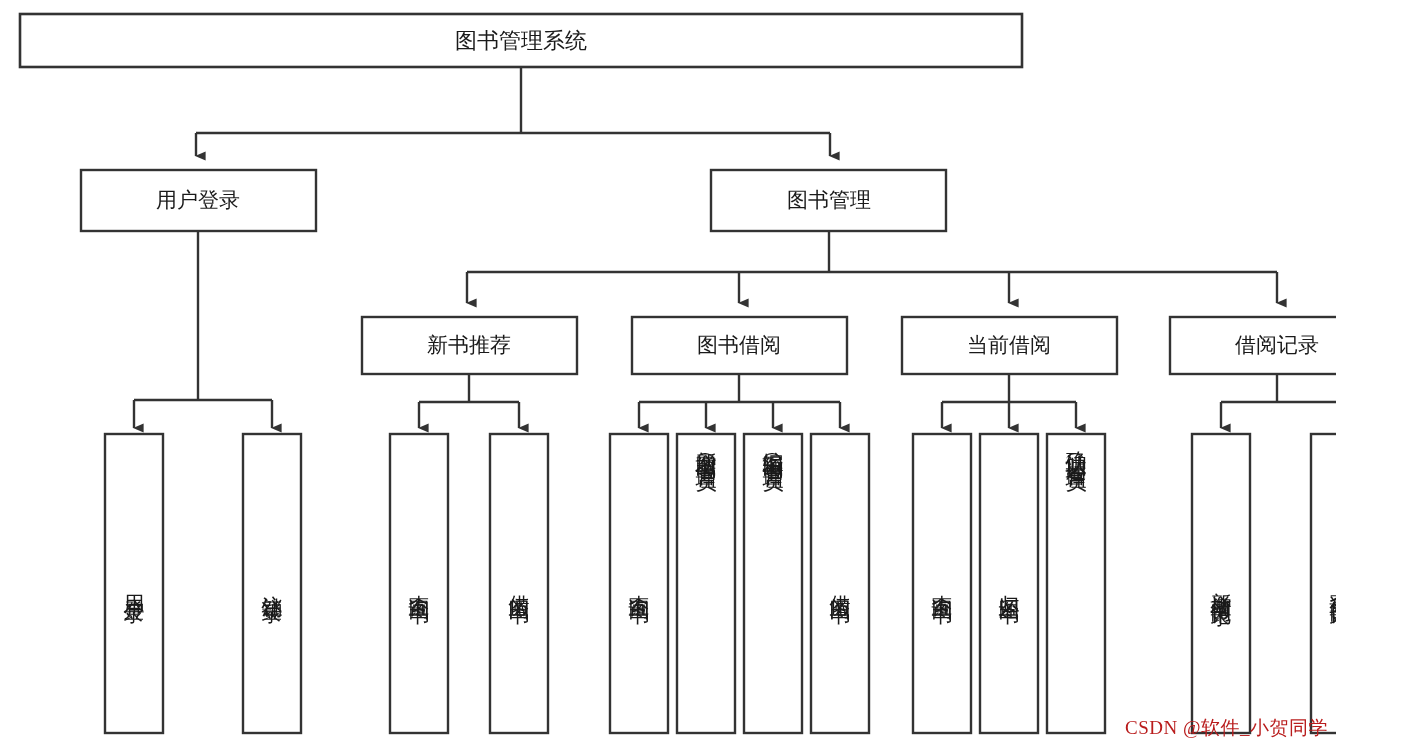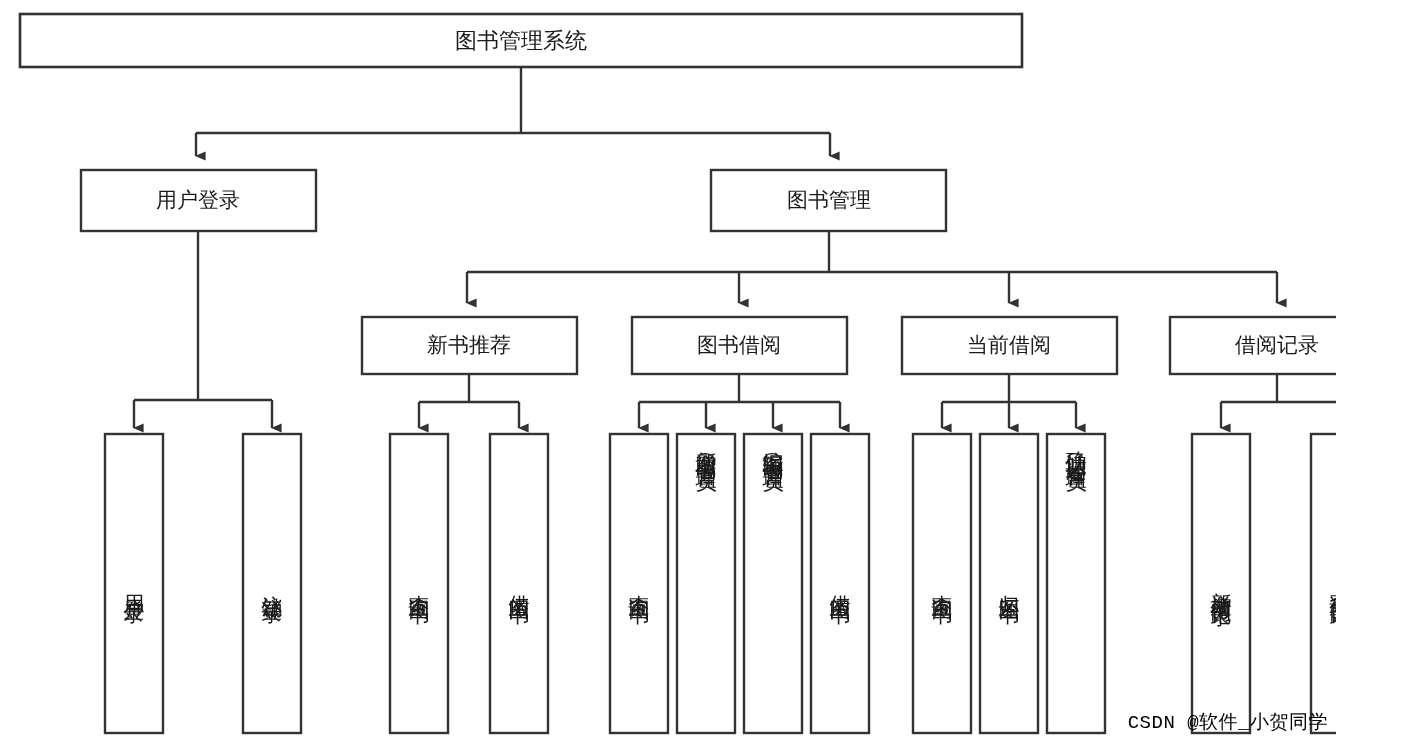--- a/index.html
+++ b/index.html
@@ -66,24 +66,24 @@
     font-family: "Liberation Sans", "DejaVu Sans", sans-serif;
     font-size: 21px;
     line-height: 1.05;
     letter-spacing: 3px;
     color: #1a1a1a;
     white-space: nowrap;
   }
   .watermark {
     position: absolute;
     right: 8px;
-    bottom: 12px;
-    font-family: Liberation Mono, monospace;
+    bottom: 6px;
+    font-family: Liberation Serif, serif;
     font-size: 19px;
-    color: #000000;
+    color: #b91c1c;
     letter-spacing: 0.5px;
     white-space: nowrap;
   }
 </style>
 </head>
 <body>
 
 <div id="canvas">
 
   <svg id="diagram" viewBox="0 0 1405 747">

